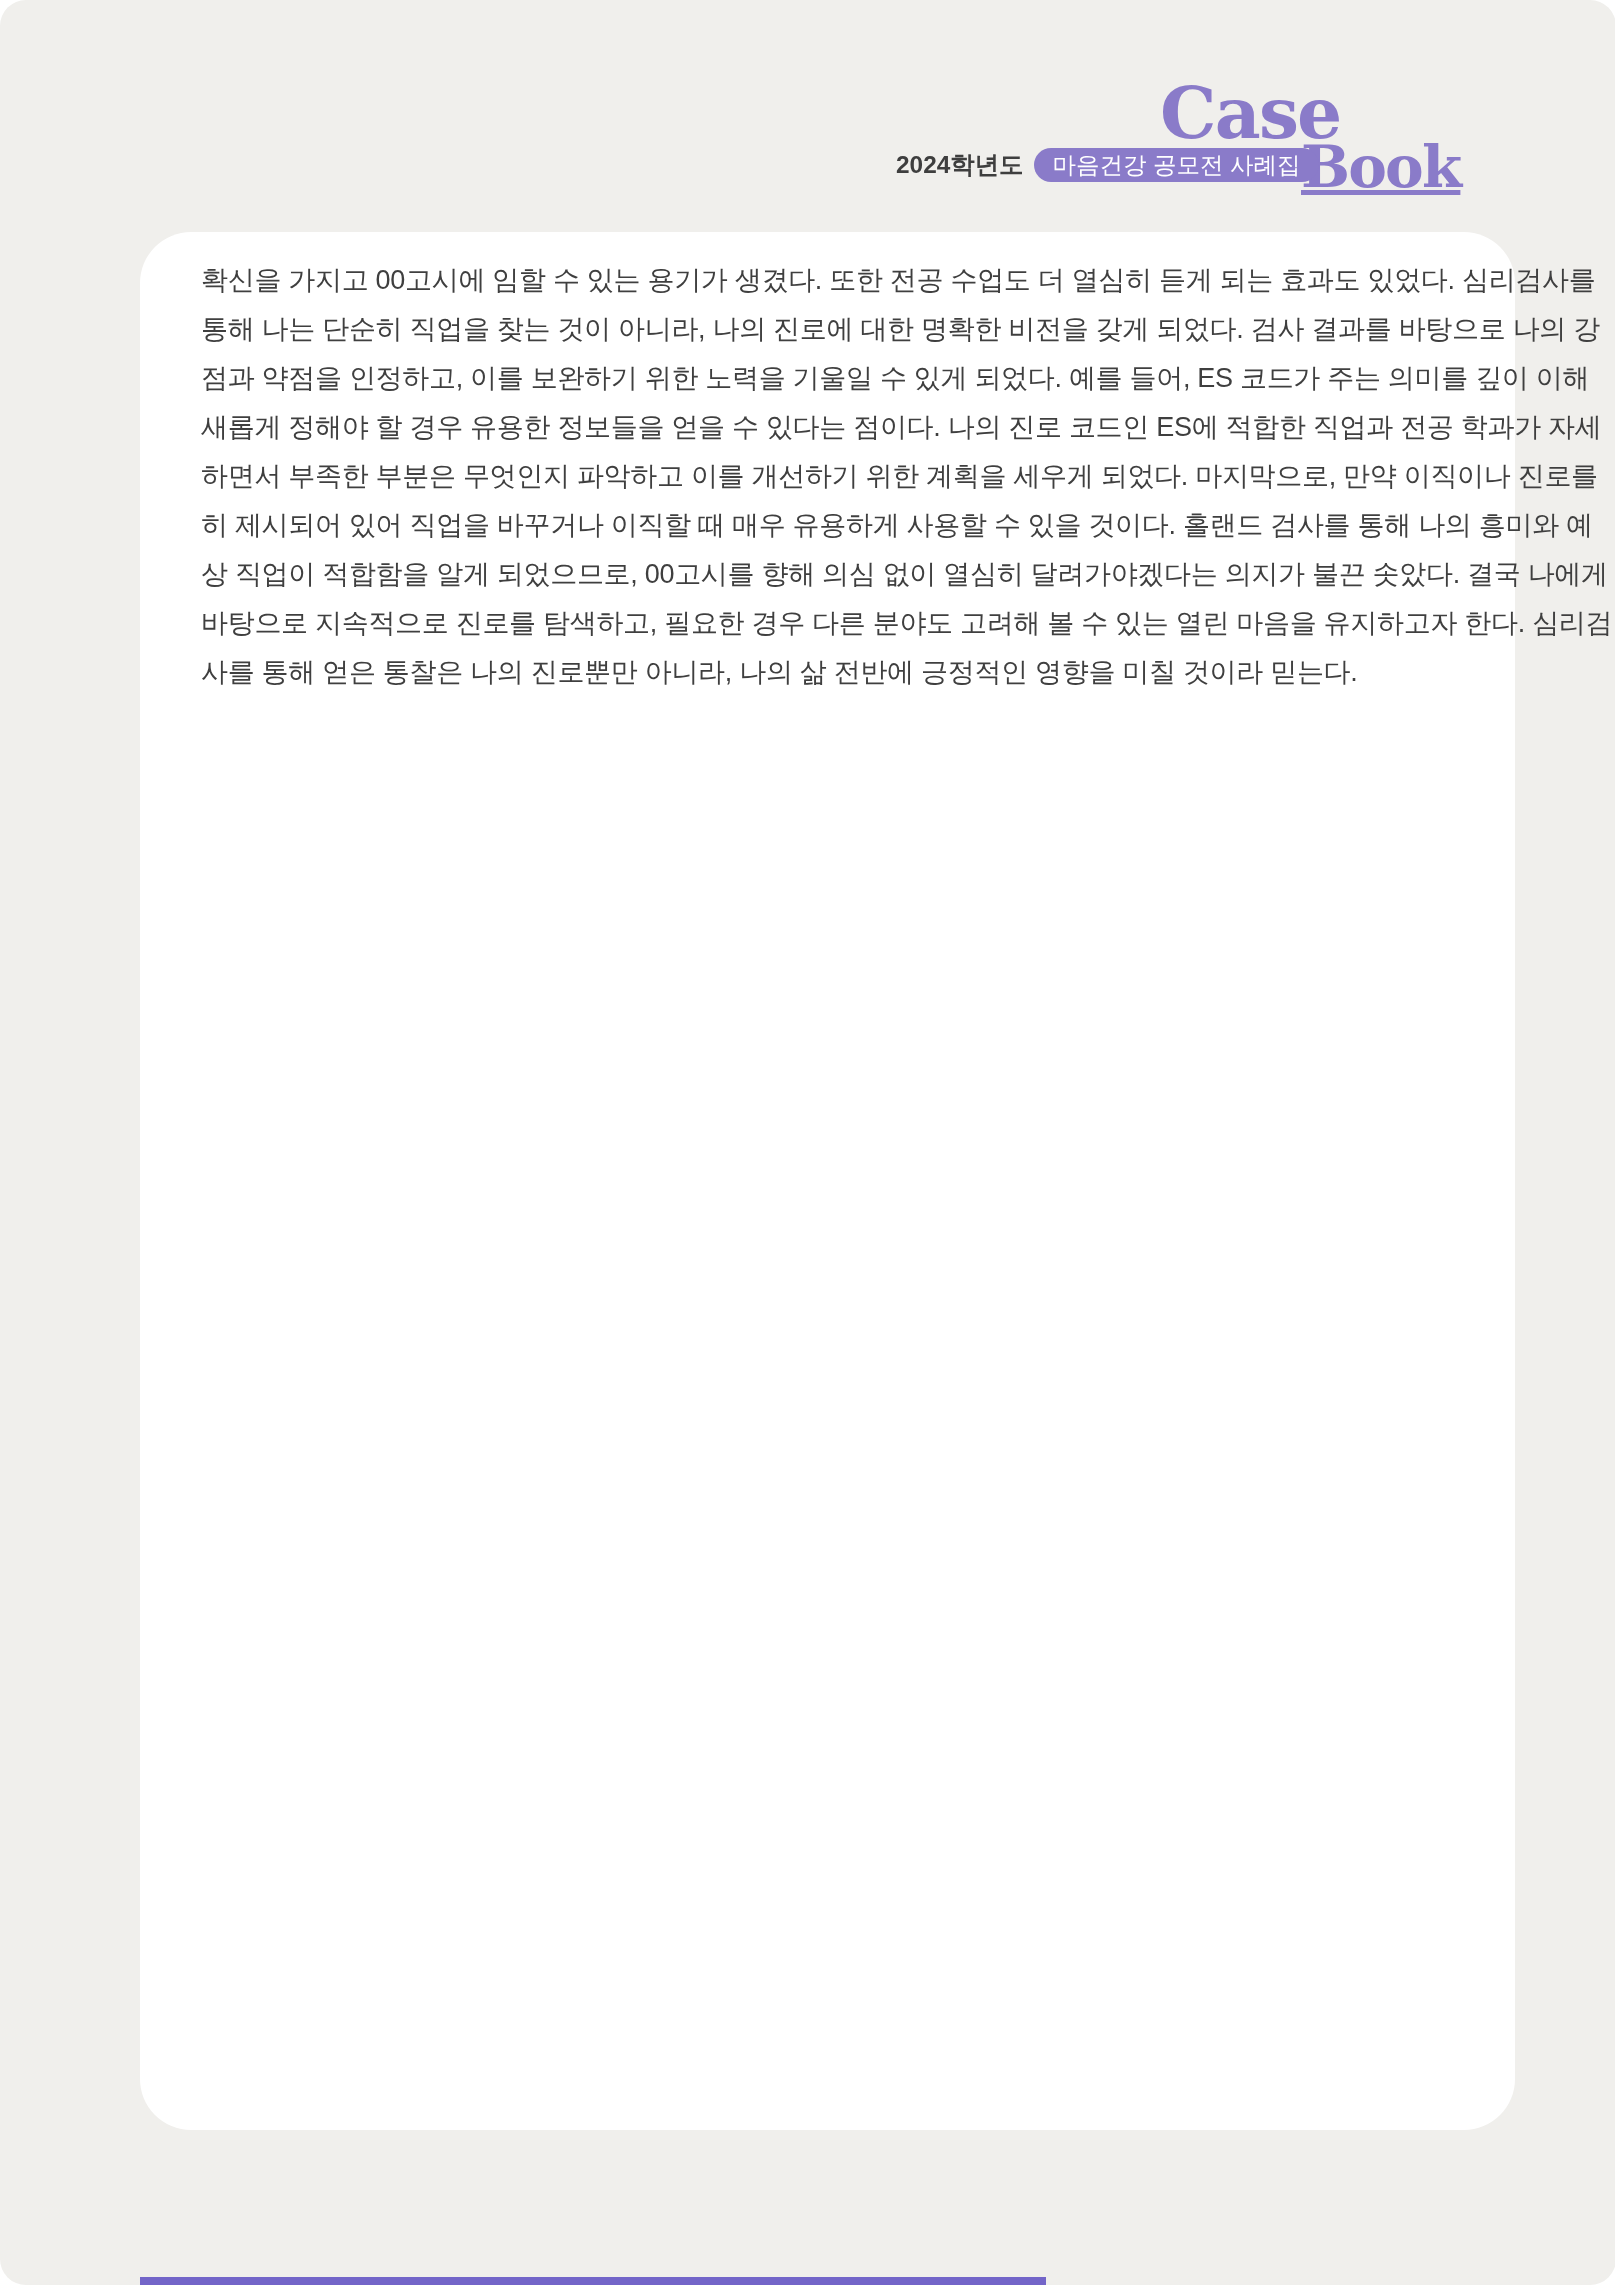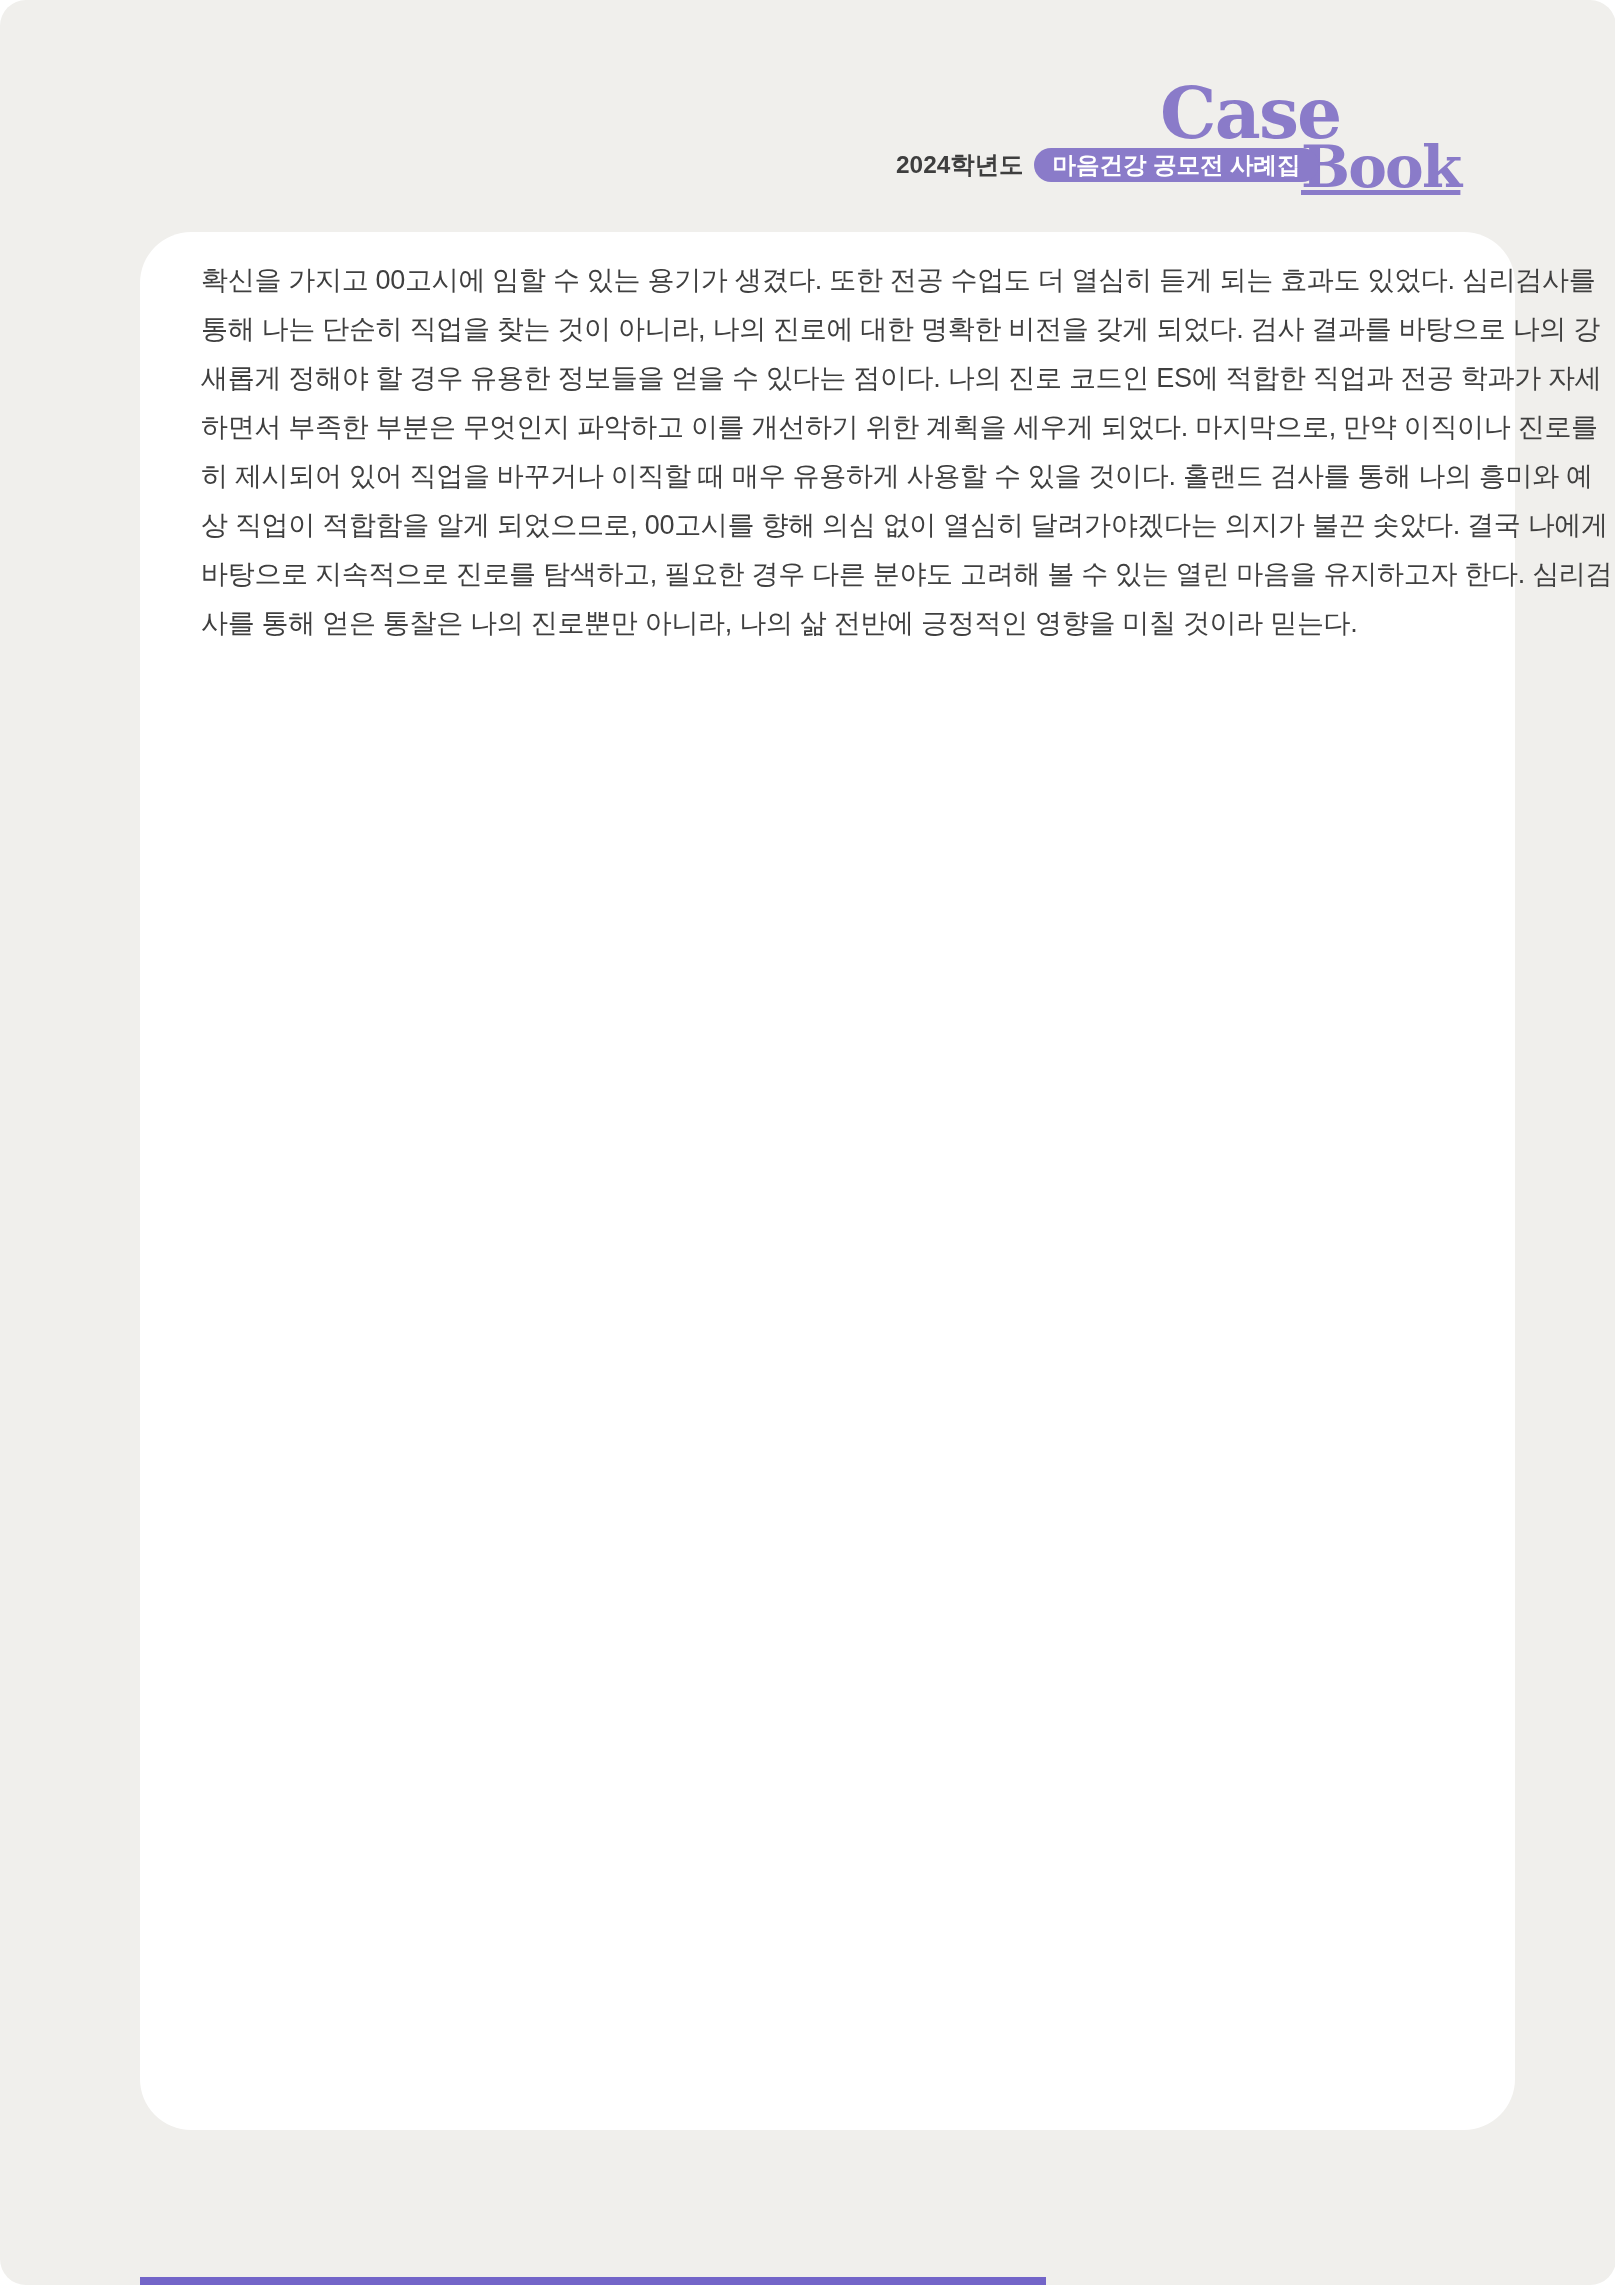--- a/index.html
+++ b/index.html
@@ -37,21 +37,21 @@
   .year-label {
     font-size: 24.4px;
     font-weight: 600;
     color: #3e3e3e;
     white-space: nowrap;
   }
   .contest-badge {
     background: var(--badge-bg, #8a7bc9);
     color: var(--badge-fg, #ffffff);
     font-size: 23.5px;
-    font-weight: 700;
+    font-weight: 400;
     line-height: 34px;
     height: 34px;
     padding: 0 18px;
     border-radius: 17px;
     white-space: nowrap;
   }
 
   
   .card {
     position: absolute;
@@ -100,20 +100,21 @@
 
   <div class="meta-row">
     <span class="year-label">2024학년도</span>
     <span class="contest-badge">마음건강 공모전 사례집</span>
   </div>
 
   <div class="card">
     <div class="body-text">
       <div class="line">확신을 가지고 00고시에 임할 수 있는 용기가 생겼다. 또한 전공 수업도 더 열심히 듣게 되는 효과도 있었다. 심리검사를</div>
       <div class="line">통해 나는 단순히 직업을 찾는 것이 아니라, 나의 진로에 대한 명확한 비전을 갖게 되었다. 검사 결과를 바탕으로 나의 강</div>
+      <div class="line">점과 약점을 인정하고, 이를 보완하기 위한 노력을 기울일 수 있게 되었다. 예를 들어, ES 코드가 주는 의미를 깊이 이해</div>
       <div class="line">새롭게 정해야 할 경우 유용한 정보들을 얻을 수 있다는 점이다. 나의 진로 코드인 ES에 적합한 직업과 전공 학과가 자세</div>
       <div class="line">하면서 부족한 부분은 무엇인지 파악하고 이를 개선하기 위한 계획을 세우게 되었다. 마지막으로, 만약 이직이나 진로를</div>
       <div class="line">히 제시되어 있어 직업을 바꾸거나 이직할 때 매우 유용하게 사용할 수 있을 것이다. 홀랜드 검사를 통해 나의 흥미와 예</div>
       <div class="line">상 직업이 적합함을 알게 되었으므로, 00고시를 향해 의심 없이 열심히 달려가야겠다는 의지가 불끈 솟았다. 결국 나에게</div>
       <div class="line">바탕으로 지속적으로 진로를 탐색하고, 필요한 경우 다른 분야도 고려해 볼 수 있는 열린 마음을 유지하고자 한다. 심리검</div>
       <div class="line last">사를 통해 얻은 통찰은 나의 진로뿐만 아니라, 나의 삶 전반에 긍정적인 영향을 미칠 것이라 믿는다.</div>
     </div>
   </div>
 
   <div class="accent-bar"></div>

